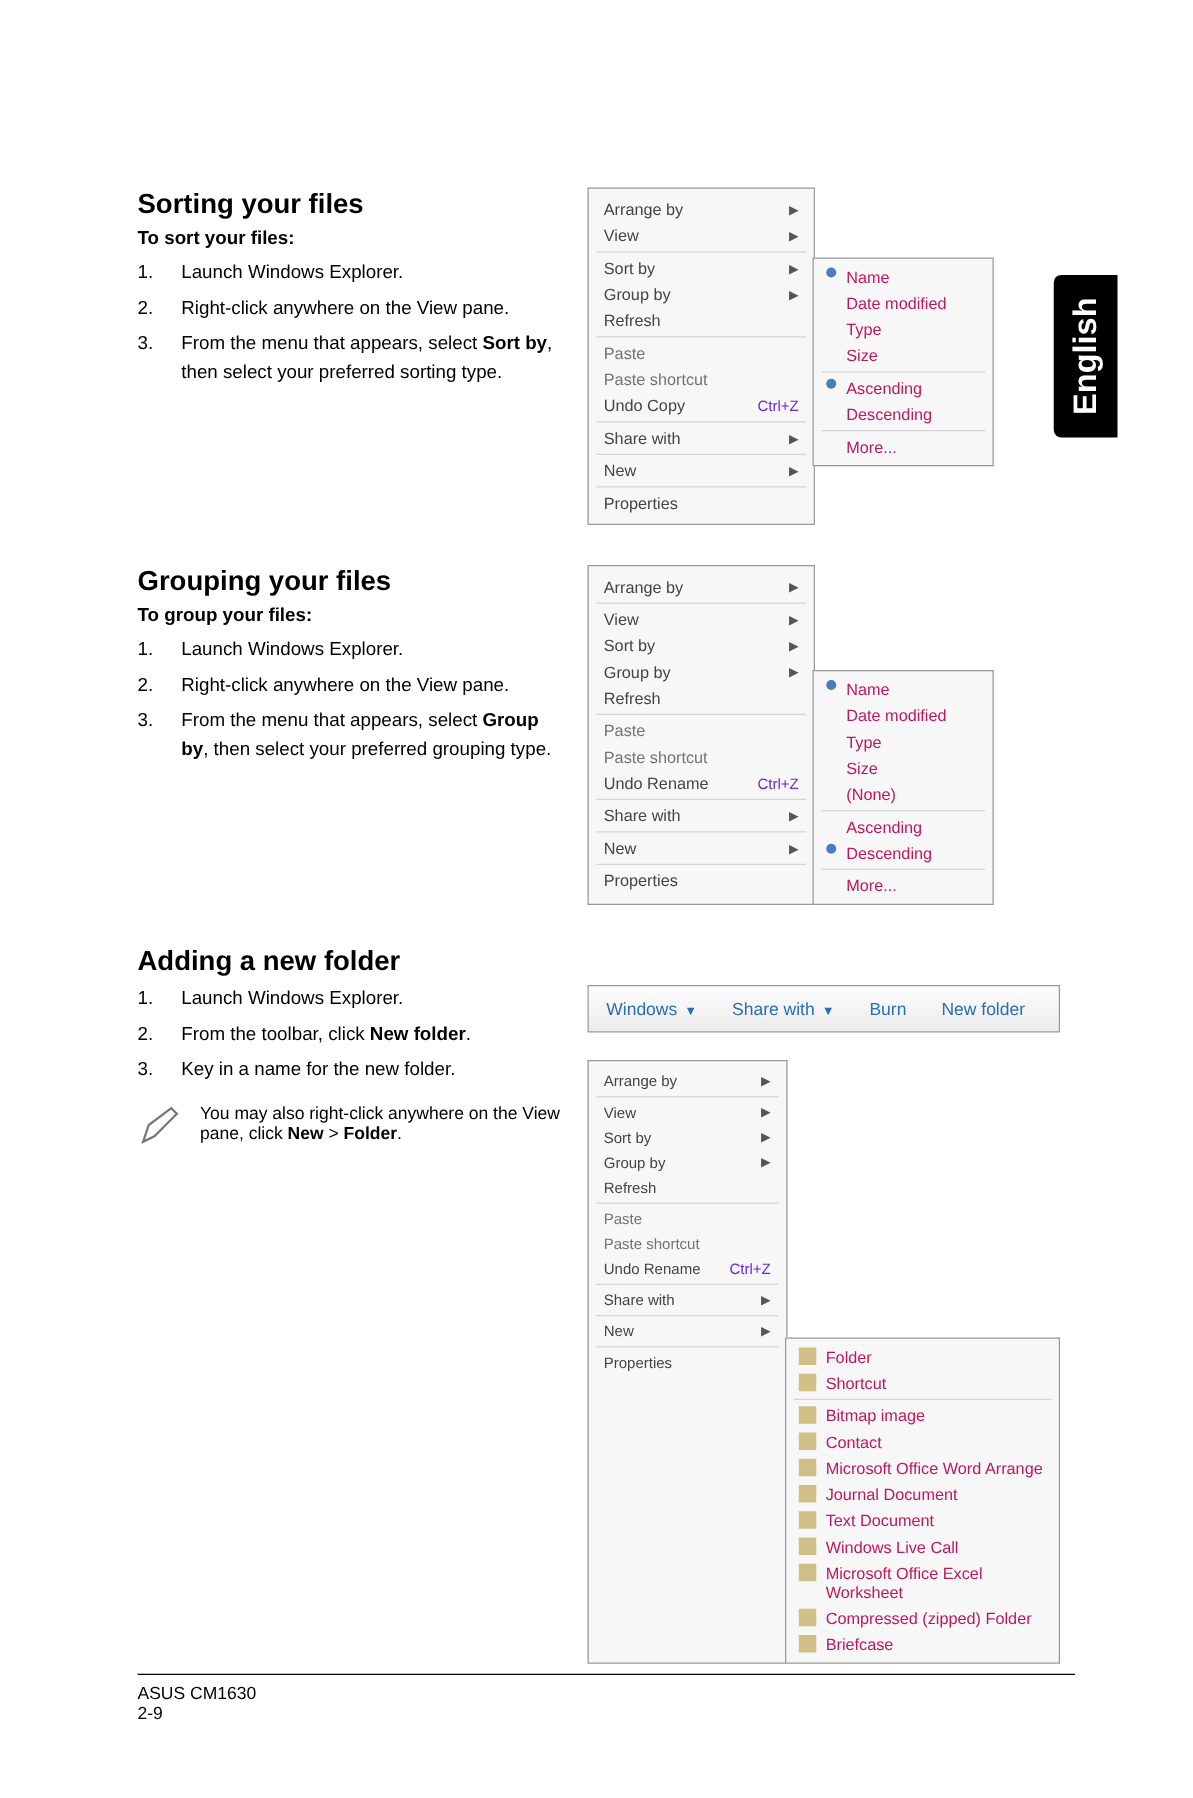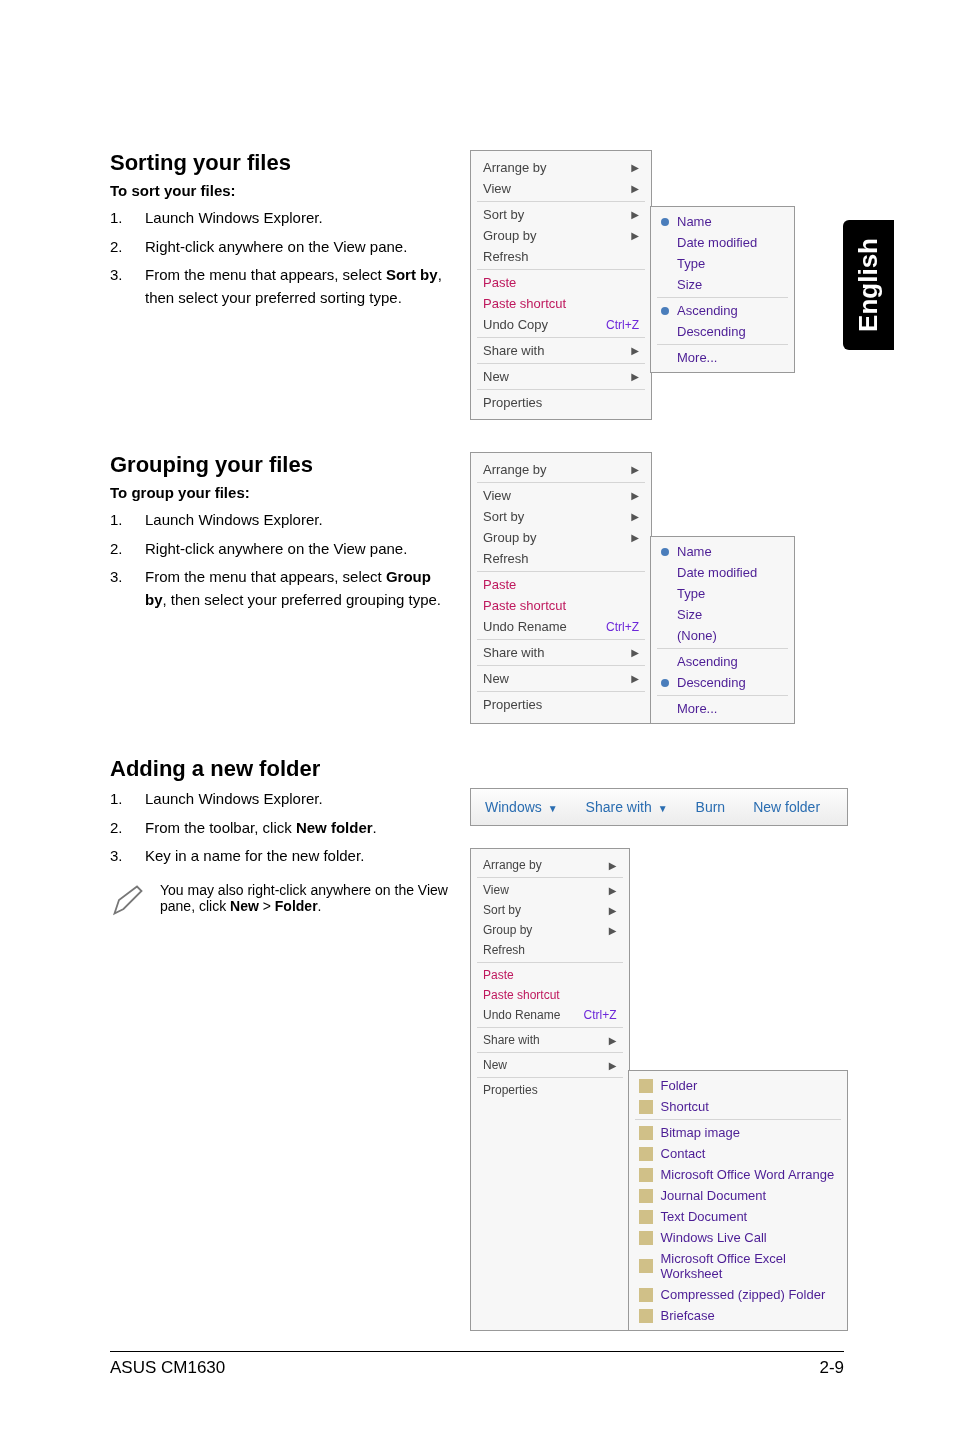--- a/index.html
+++ b/index.html
@@ -66,39 +66,38 @@
   }
   .menu-primary {
     flex: 1;
   }
   .menu-item {
     display: flex;
     align-items: center;
     padding: 3px 12px;
     justify-content: space-between;
   }
-  .menu-item.disabled { color: #be185d; text-align: right; }
+  .menu-item.disabled { color: #737373; text-align: right; }
   .menu-hr { border-top: 1px solid #d5d5d5; margin: 2px 6px; }
   .menu-arrow { font-size: 10px; color: #555; }
   .menu-shortcut { color: #6d28d9; font-size: 12px; margin-left: 20px; }
   .submenu {
     border: 1px solid #999;
     background: #f7f7f7;
     padding: 4px 0;
     margin-left: -2px;
     align-self: flex-start;
     min-width: 145px;
   }
   .sub-item {
     display: flex;
-    align-items: center;
     padding: 3px 10px;
     gap: 8px;
     font-size: 13px;
-    color: #4c1d95;
+    color: #be185d;
   }
   .sub-item .dot {
     width: 8px; height: 8px; border-radius: 50%;
     background: #4a7dbb;
     flex-shrink: 0;
   }
   .sub-item .dot.hidden { visibility: hidden; }
   .sub-item .icon-slot {
     width: 14px; height: 14px;
     background: #d0c088;
@@ -124,26 +123,27 @@
   }
   .note-icon {
     width: 36px; height: 36px;
     flex-shrink: 0;
   }
   .note-icon svg { width: 100%; height: 100%; }
   .footer {
     position: absolute;
     bottom: 60px;
     left: 110px;
-    right: 110px;
+    right: 94px;
     display: flex;
     justify-content: space-between;
-    font-size: 17px;
+    font-size: 14px;
     border-top: 1px solid #000;
     padding-top: 6px;
+    flex-direction: column;
   }
   .submenu-sortby { margin-top: 56px; }
   .submenu-groupby { margin-top: 84px; }
   .submenu-new { margin-top: 222px; }
   .menu-wrap { display: flex; }
   .menu-box-inner { width: 182px; }
 </style>
 </head>
 <body>
 

